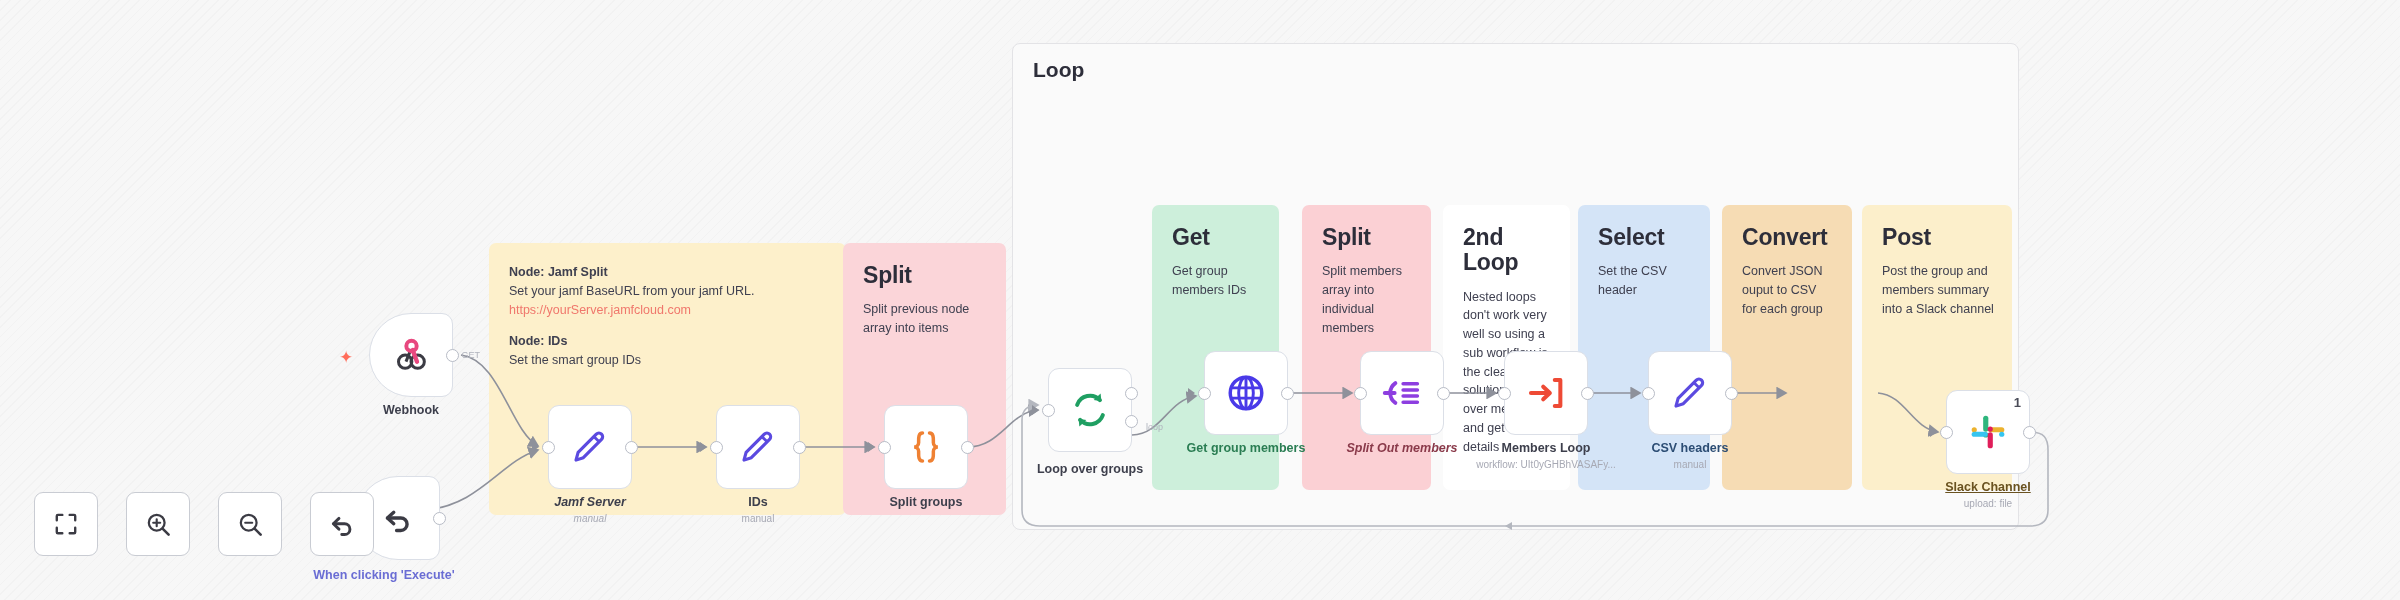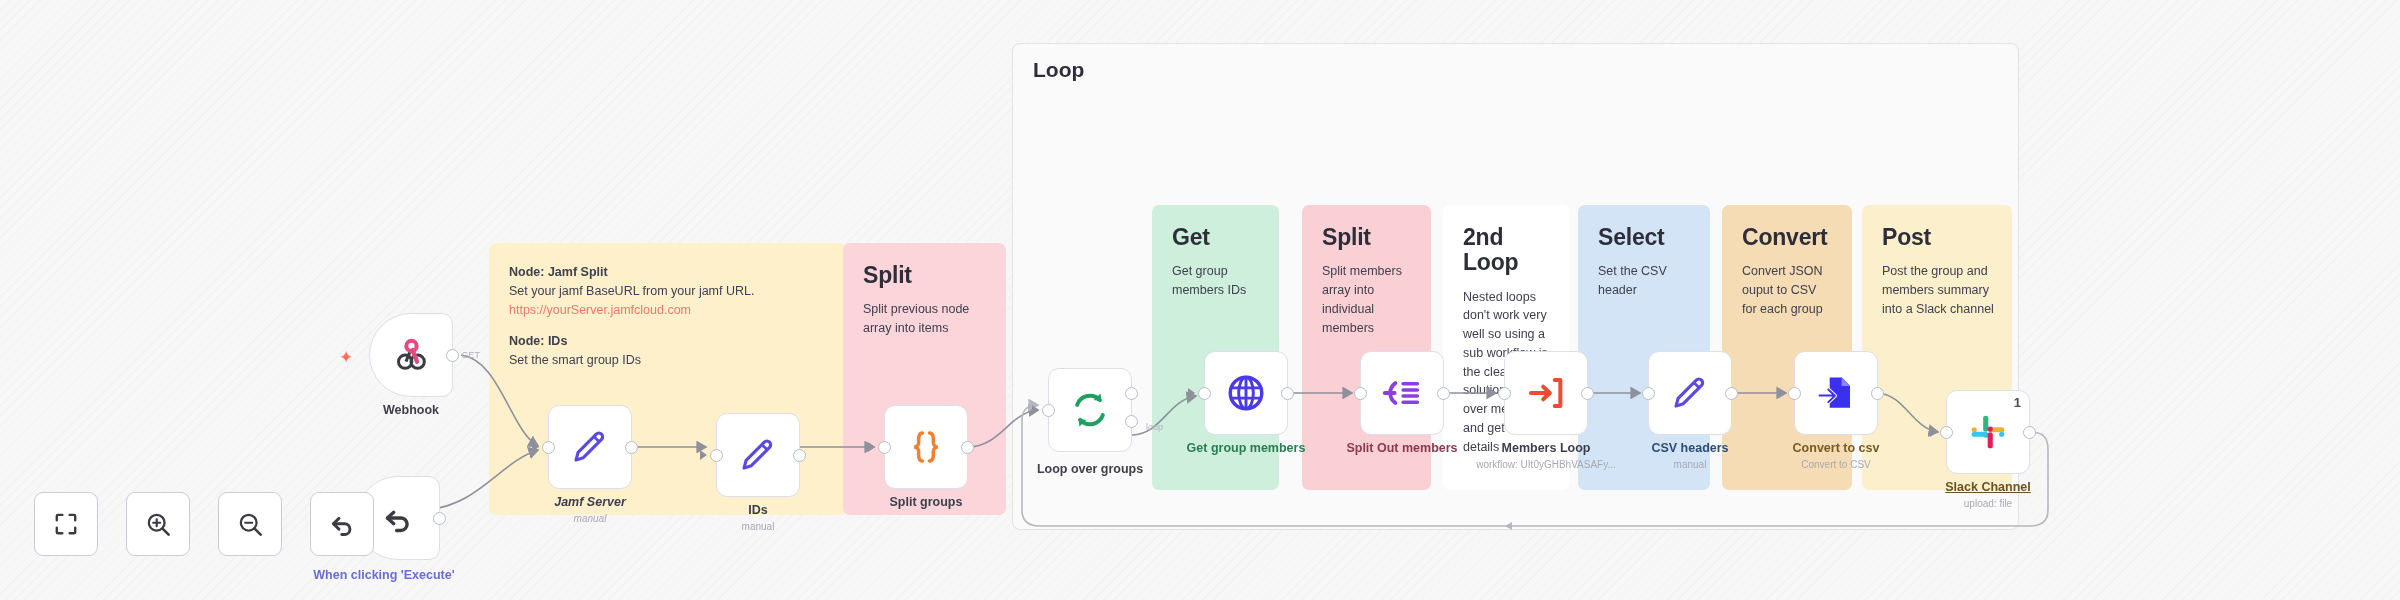--- a/index.html
+++ b/index.html
@@ -282,21 +282,21 @@
         </svg>
       </span>
       <div class="arrow-in"></div>
       <div class="ep in"></div>
       <div class="ep out"></div>
     </div>
     <div class="node-label">Jamf Server</div>
     <div class="node-sublabel">manual</div>
   </div>
 
-  <div class="node-wrap" style="left:716px; top:405px;margin-top:8px;">
+  <div class="node-wrap" style="left:716px; top:405px;">
     <div class="node">
       <span class="glyph">
         <svg width="42" height="42" viewBox="0 0 24 24">
           <path d="M4 19.5 L5.2 15.1 L15.6 4.7 a2.1 2.1 0 0 1 3 3 L8.2 18.1 Z" fill="none" stroke="#5b4ae0" stroke-width="1.8" stroke-linejoin="round"></path>
           <path d="M14.3 6.1 L17.4 9.2" fill="none" stroke="#5b4ae0" stroke-width="1.6"></path>
         </svg>
       </span>
       <div class="arrow-in"></div>
       <div class="ep in"></div>
       <div class="ep out"></div>
@@ -361,21 +361,21 @@
         <svg width="44" height="44" viewBox="0 0 24 24">
           <path d="M2.6 12 H8" stroke="#8d3ee0" stroke-width="2.1" stroke-linecap="round"></path>
           <path d="M8.4 6.6 A6.6 6.6 0 0 0 8.4 17.4" fill="none" stroke="#8d3ee0" stroke-width="2.1" stroke-linecap="round"></path>
           <path d="M12.6 7 H20.4 M12.6 10.4 H20.4 M12.6 13.6 H20.4 M12.6 17 H20.4" stroke="#8d3ee0" stroke-width="1.9" stroke-linecap="round"></path>
         </svg>
       </span>
       <div class="arrow-in"></div>
       <div class="ep in"></div>
       <div class="ep out"></div>
     </div>
-    <div class="node-label" style="color:#8a3a4a;">Split Out members</div>
+    <div class="node-label" style="color:#8a3a4a;font-style:italic;">Split Out members</div>
   </div>
 
   <div class="node-wrap" style="left:1504px; top:351px;">
     <div class="node">
       <span class="glyph">
         <svg width="42" height="42" viewBox="0 0 24 24">
           <path d="M3.4 12 H13.4" stroke="#ee4a35" stroke-width="2.3" stroke-linecap="round"></path>
           <path d="M10.4 8.4 L14.2 12 L10.4 15.6" fill="none" stroke="#ee4a35" stroke-width="2.3" stroke-linecap="round" stroke-linejoin="round"></path>
           <path d="M17 4.6 H20.2 V19.4 H17" fill="none" stroke="#ee4a35" stroke-width="2.3" stroke-linecap="round" stroke-linejoin="round"></path>
         </svg>
@@ -397,37 +397,20 @@
         </svg>
       </span>
       <div class="arrow-in"></div>
       <div class="ep in"></div>
       <div class="ep out"></div>
     </div>
     <div class="node-label" style="color:#2c4d74;">CSV headers</div>
     <div class="node-sublabel">manual</div>
   </div>
 
-  <div class="node-wrap" style="left:1794px; top:351px;">
-    <div class="node">
-      <span class="glyph">
-        <svg width="42" height="42" viewBox="0 0 24 24">
-          <path d="M8.4 3.2 H15.4 L20 7.8 V20.4 H8.4 Z" fill="#3b30ef"></path>
-          <path d="M15.2 3.2 V8 H20" fill="#8d86f5"></path>
-          <path d="M2.6 13.4 H10.6 M7.6 10 L11.4 13.6 L7.6 17.2" fill="none" stroke="#ffffff" stroke-width="2.3" stroke-linecap="round" stroke-linejoin="round"></path>
-          <path d="M2.6 13.4 H10.6 M7.6 10 L11.4 13.6 L7.6 17.2" fill="none" stroke="#3b30ef" stroke-width="1.1" stroke-linecap="round" stroke-linejoin="round"></path>
-        </svg>
-      </span>
-      <div class="arrow-in"></div>
-      <div class="ep in"></div>
-      <div class="ep out"></div>
-    </div>
-    <div class="node-label" style="color:#7a5a22;">Convert to csv</div>
-    <div class="node-sublabel">Convert to CSV</div>
-  </div>
 
   <div class="node-wrap" style="left:1946px; top:390px;">
     <div class="node">
       <span class="badge">1</span>
       <span class="glyph">
         <svg width="40" height="40" viewBox="0 0 24 24">
           <rect x="9.1" y="2.2" width="3.1" height="9.6" rx="1.55" fill="#2eb67d"></rect>
           <rect x="9.1" y="12.2" width="3.1" height="3.1" rx="1.55" fill="#2eb67d"></rect>
           <rect x="12.2" y="9.1" width="9.6" height="3.1" rx="1.55" fill="#ecb22e"></rect>
           <rect x="2.2" y="9.1" width="3.1" height="3.1" rx="1.55" fill="#ecb22e"></rect>

